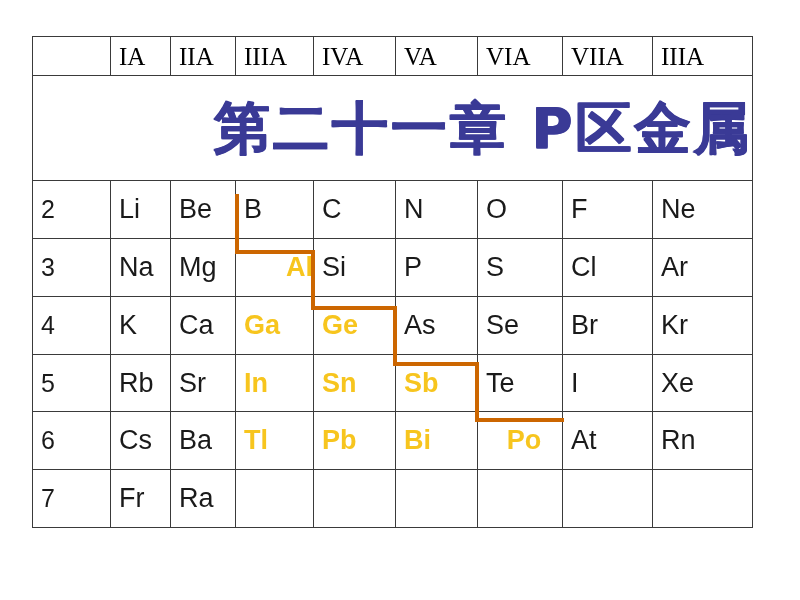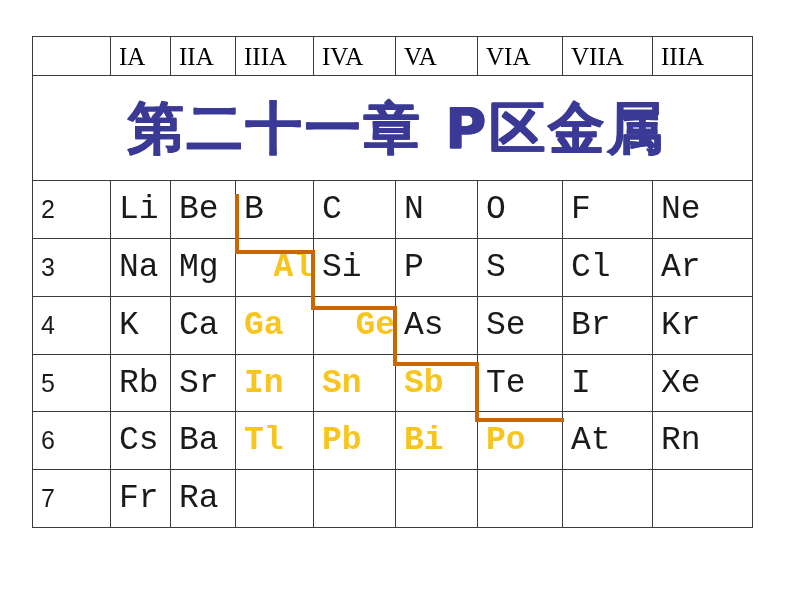--- a/index.html
+++ b/index.html
@@ -97,22 +97,22 @@
       1px 1px 0 #3a3a96;
   }
 
   
   td.period-num {
     font-family: "Liberation Sans", sans-serif;
     font-size: 25px;
     color: #1a1a1a;
   }
   td.elem {
-    font-family: Liberation Mono, monospace;
-    font-size: 33px;
+    font-family: Liberation Sans, sans-serif;
+    font-size: 27px;
     color: #1a1a1a;
     font-weight: normal;
   }
   td.elem.metal {
     color: #f7c51e;
     font-weight: bold;
   }
   td.elem.empty { color: transparent; }
 
   
@@ -152,21 +152,21 @@
           <td class="group-head">IIIA</td>
           <td class="group-head">IVA</td>
           <td class="group-head">VA</td>
           <td class="group-head">VIA</td>
           <td class="group-head">VIIA</td>
           <td class="group-head">IIIA</td>
         </tr>
 
         <tr class="title-row">
           <td class="title-cell" colspan="9">
-            <span class="chapter-title" style="color: rgb(58, 58, 150); text-shadow: rgb(58, 58, 150) 1px 0px 0px, rgb(58, 58, 150) 0px 1px 0px, rgb(58, 58, 150) 1px 1px 0px;">第二十一章 P区金属</span>
+            <span class="chapter-title" style="color: rgb(58, 58, 150); text-shadow: rgb(58, 58, 150) 1px 0px 0px, rgb(58, 58, 150) 0px 1px 0px, rgb(58, 58, 150) 1px 1px 0px; text-align: right;">第二十一章 P区金属</span>
           </td>
         </tr>
 
         <tr class="data-row">
           <td class="period-num">2</td>
           <td class="elem">Li</td>
           <td class="elem">Be</td>
           <td class="elem">B</td>
           <td class="elem">C</td>
           <td class="elem">N</td>
@@ -185,21 +185,21 @@
           <td class="elem">S</td>
           <td class="elem">Cl</td>
           <td class="elem">Ar</td>
         </tr>
 
         <tr class="data-row">
           <td class="period-num">4</td>
           <td class="elem">K</td>
           <td class="elem">Ca</td>
           <td class="elem metal" style="color: rgb(247, 197, 30);">Ga</td>
-          <td class="elem metal" style="color: rgb(247, 197, 30); text-align: right;">Ge</td>
+          <td class="elem metal" style="color: rgb(247, 197, 30);">Ge</td>
           <td class="elem">As</td>
           <td class="elem">Se</td>
           <td class="elem">Br</td>
           <td class="elem">Kr</td>
         </tr>
 
         <tr class="data-row">
           <td class="period-num">5</td>
           <td class="elem">Rb</td>
           <td class="elem">Sr</td>
@@ -211,21 +211,21 @@
           <td class="elem">Xe</td>
         </tr>
 
         <tr class="data-row">
           <td class="period-num">6</td>
           <td class="elem">Cs</td>
           <td class="elem">Ba</td>
           <td class="elem metal" style="color: rgb(247, 197, 30);">Tl</td>
           <td class="elem metal" style="color: rgb(247, 197, 30);">Pb</td>
           <td class="elem metal" style="color: rgb(247, 197, 30);">Bi</td>
-          <td class="elem metal" style="color: rgb(247, 197, 30);">Po</td>
+          <td class="elem metal" style="color: rgb(247, 197, 30); text-align: center;">Po</td>
           <td class="elem">At</td>
           <td class="elem">Rn</td>
         </tr>
 
         <tr class="data-row">
           <td class="period-num">7</td>
           <td class="elem">Fr</td>
           <td class="elem">Ra</td>
           <td class="elem empty"></td>
           <td class="elem empty"></td>

